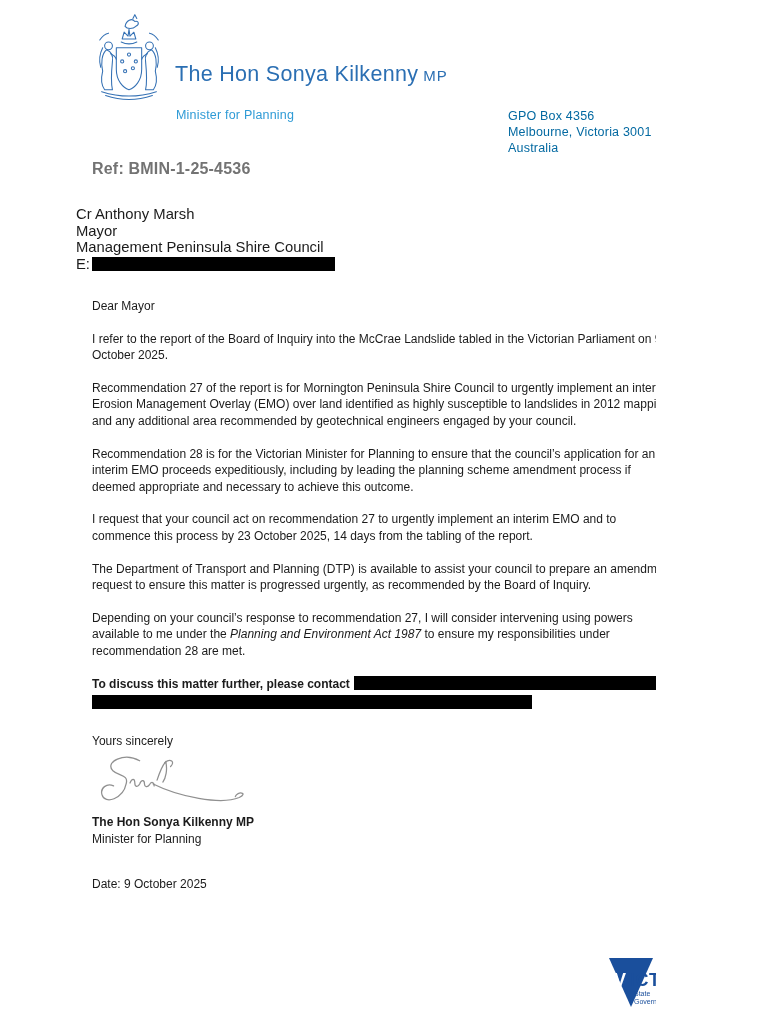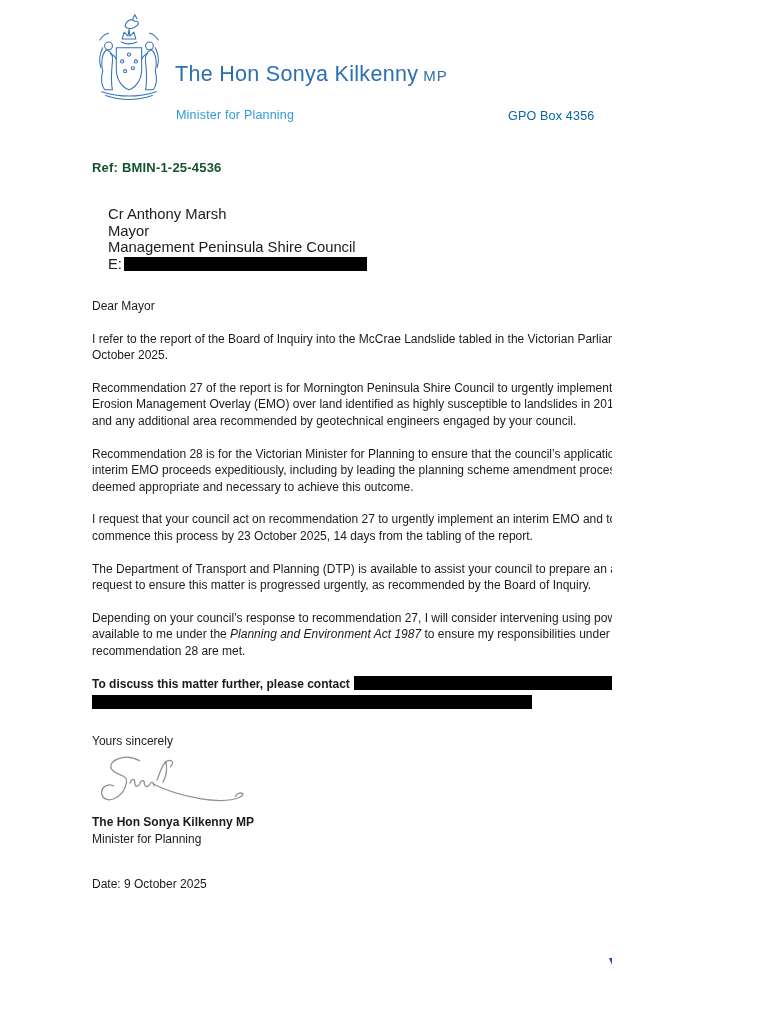--- a/index.html
+++ b/index.html
@@ -3,45 +3,46 @@
 <meta charset="utf-8">
 <style>
   html,body{margin:0;padding:0;background:#ffffff;}
   .page{
     position:relative;
     width:612px;height:1020px;
     background:#ffffff;
     font-family:"Liberation Sans", sans-serif;
     color:#1b1b1b;
     overflow:hidden;
+    padding-left:44px;
   }
   
   .crest{position:absolute;left:90px;top:12px;width:78px;height:94px;}
   .hdr-name{
     position:absolute;left:175px;top:62px;
     font-size:21.5px;color:#2b6fb3;letter-spacing:0.3px;
     white-space:nowrap;
   }
   .hdr-name .mp{font-size:15px;letter-spacing:1px;margin-left:5px;}
   .hdr-role{
     position:absolute;left:176px;top:108px;
     font-size:12.5px;color:#2f9bd6;letter-spacing:0.2px;
   }
   .hdr-addr{
     position:absolute;left:508px;top:108px;
     font-size:12.5px;color:#0369a1;line-height:16px;letter-spacing:0.2px;
   }
   
   .ref{
     position:absolute;left:92px;top:160px;
-    font-size:13px;font-weight:bold;color:#14532d;letter-spacing:0.2px;
+    font-size:16px;font-weight:bold;color:#737373;letter-spacing:0.2px;
   }
   
   .recipient{
-    position:absolute;left:108px;top:206px;
+    position:absolute;left:76px;top:206px;
     font-size:14.8px;line-height:16.5px;
   }
   .email-line{display:flex;align-items:center;}
   .redact{background:#000;display:inline-block;}
   .redact.r-email{width:243px;height:13.5px;margin-left:2px;}
   
   .body{
     position:absolute;left:92px;top:298px;width:584px;
     font-size:12px;line-height:16.6px;
   }
@@ -91,20 +92,21 @@
     <path d="M12,81 Q40,90 68,81"></path>
     <path d="M16,85 Q40,93 64,85"></path>
   </svg>
 
   <div class="hdr-name">
     <span>The Hon Sonya Kilkenny</span><span class="mp">MP</span>
   </div>
   <div class="hdr-role">Minister for Planning</div>
   <div class="hdr-addr">
     <div>GPO Box 4356</div>
+    <div>Melbourne, Victoria 3001 Australia</div>
   </div>
 
   <div class="ref">Ref: BMIN-1-25-4536</div>
 
   <div class="recipient">
     <div>Cr Anthony Marsh</div>
     <div>Mayor</div>
     <div>Management Peninsula Shire Council</div>
     <div class="email-line">
       <span>E:</span>

